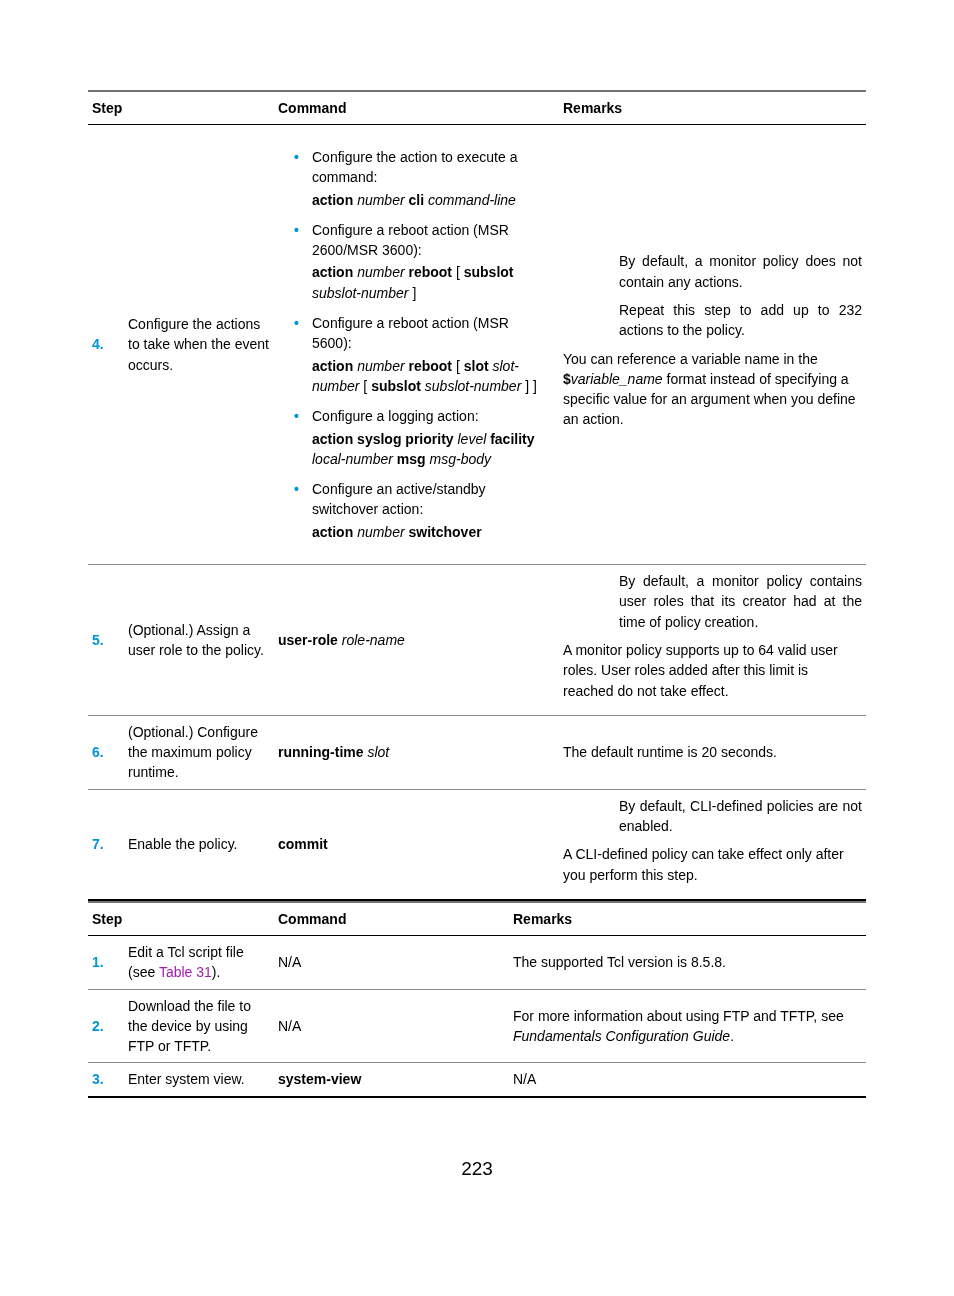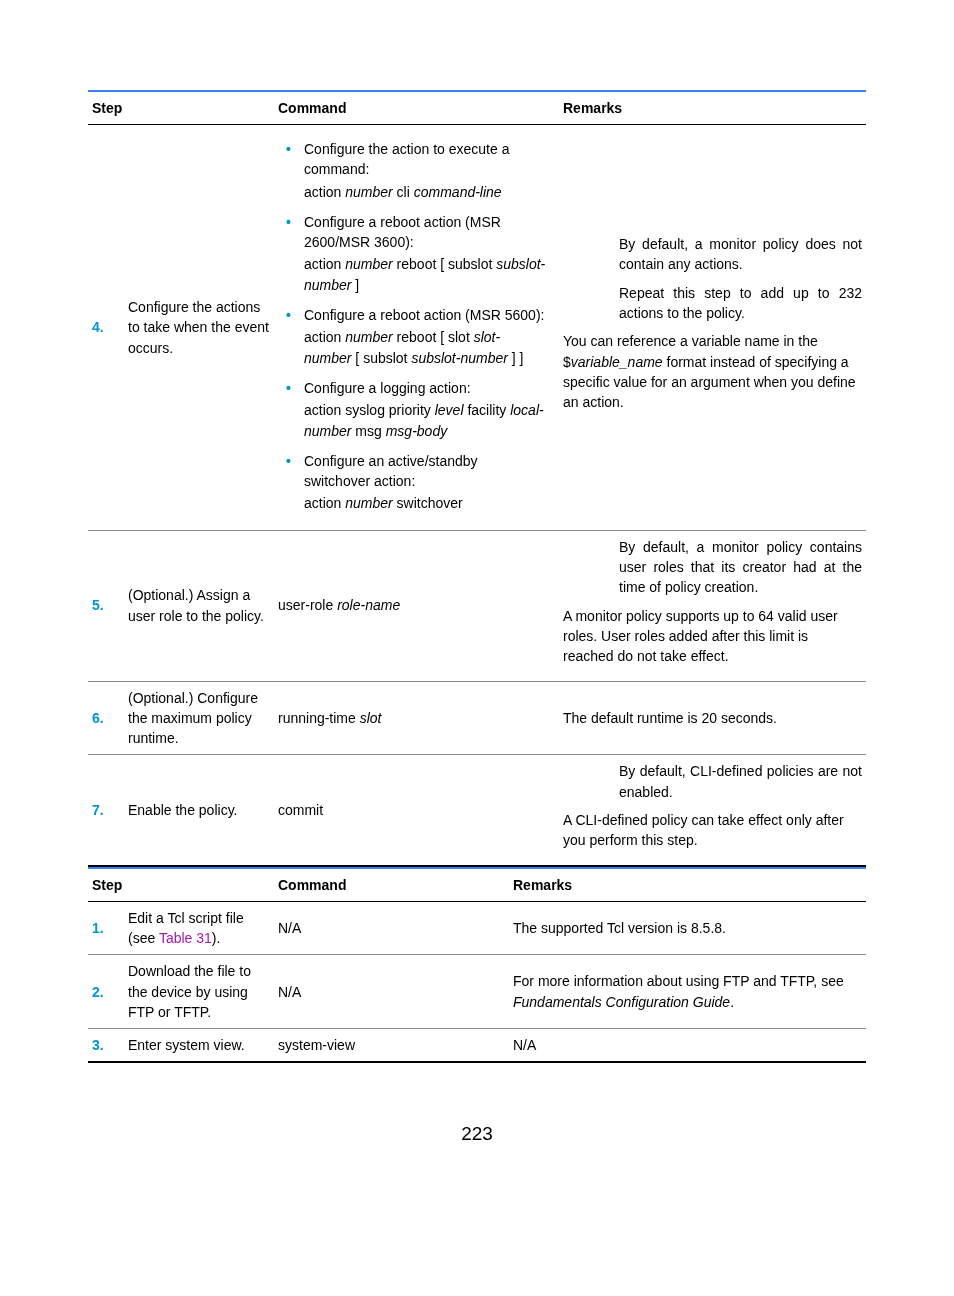--- a/index.html
+++ b/index.html
@@ -17,21 +17,21 @@
   }
   table.doc-table {
     border-collapse: collapse;
     width: 100%;
     font-size: 14px;
   }
   table.doc-table thead th {
     text-align: left;
     font-weight: bold;
     padding: 8px 8px 8px 4px;
-    border-top: 2px solid #3b82f6;
+    border-top: 2px solid #737373;
     border-bottom: 1px solid #000;
   }
   table.doc-table td {
     vertical-align: middle;
     padding: 6px 4px;
     border-bottom: 1px solid #888;
     line-height: 1.45;
   }
   table.doc-table tbody tr:last-child td {
     border-bottom: 2px solid #000;
@@ -41,42 +41,42 @@
     font-weight: bold;
     width: 28px;
     vertical-align: middle;
     text-align: left;
   }
   .step-col { width: 150px; }
   .cmd-col  { width: 285px; }
   .rmk-col  { width: auto; }
   ul.bul {
     list-style: none;
-    margin: 8px;
+    margin: 16px;
     padding: 0;
   }
   ul.bul > li {
     position: relative;
     padding-left: 18px;
     margin-bottom: 10px;
   }
   ul.bul > li::before {
     content: "•";
     position: absolute;
     left: 0;
     top: 0;
     color: #0096d6;
     font-weight: bold;
   }
   .sub {
     display: block;
     margin-left: 0;
     margin-top: 2px;
   }
-  .b  { font-weight: normal; }
+  .b  { font-weight: bold; }
   .i  { font-style: italic; }
   .justify-box {
     margin-left: 56px;
     text-align: justify;
     text-justify: inter-word;
   }
   .remark-block { margin-bottom: 8px; }
   h1.section {
     color: #0096d6;
     font-weight: 300;

